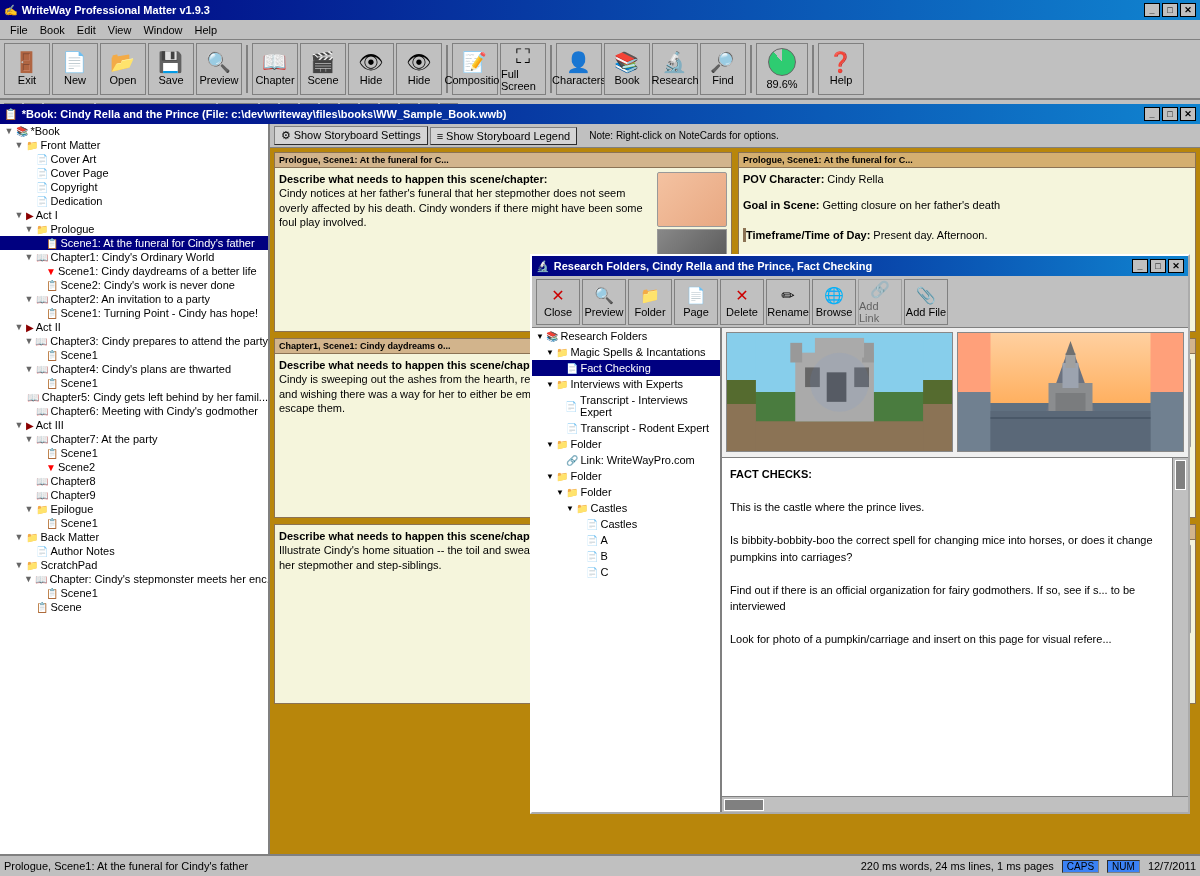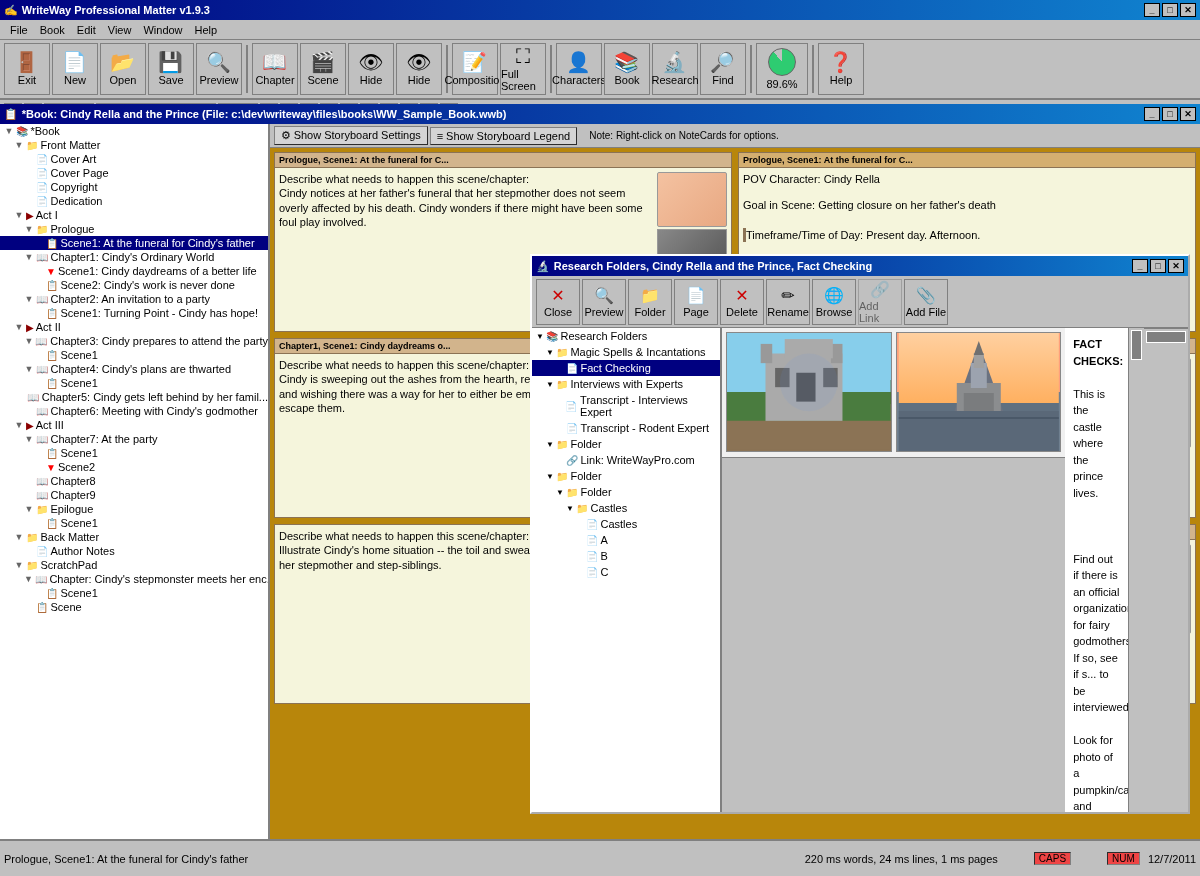--- a/index.html
+++ b/index.html
@@ -161,21 +161,21 @@
       font-size: 9px;
       font-weight: bold;
       padding: 2px 4px;
       margin: -4px -4px 4px -4px;
       border-bottom: 1px solid #8b7355;
     }
     .sb-card-content {
       font-size: 9px;
       line-height: 1.3;
     }
-    .sb-card-content strong { font-weight: normal; margin-top: 36px; }
+    .sb-card-content strong { font-weight: bold; margin-top: 36px; }
     .sb-card-img {
       float: right;
       width: 70px;
       height: 80px;
       background: #ddd;
       margin-left: 4px;
       border: 1px solid #999;
       display: flex;
       align-items: center;
       justify-content: center;
@@ -187,40 +187,39 @@
     .face-img {
       background: linear-gradient(135deg, #f4c2a1, #e8a882);
       border-radius: 2px;
     }
     .cat-img { background: linear-gradient(135deg, #888, #555); }
 
     
     .status-bar {
       position: absolute;
       bottom: 0; left: 0; right: 0;
-      height: 37px;
+      height: 22px;
       background: #c0c0c0;
       border-top: 2px solid #808080;
       display: flex;
       align-items: center;
       padding: 0 4px;
       font-size: 11px;
       justify-content: space-between;
     }
     .status-right {
       display: flex;
       gap: 8px;
       align-items: center;
     }
     .status-badge {
-      background: #ef4444;
+      background: #3b82f6;
       border: 1px inset #808080;
       padding: 0 4px;
       font-size: 10px;
-      margin-left: 28px;
     }
 
     
     .research-dialog {
       position: absolute;
       top: 254px;
       left: 530px;
       width: 660px;
       height: 560px;
       background: #c0c0c0;
@@ -284,21 +283,21 @@
       gap: 2px;
       cursor: pointer;
       font-size: 10px;
     }
     .rt-item.selected { background: #000080; color: white; }
     .rt-item.selected .rt-icon { color: white; }
     .rt-icon { font-size: 10px; color: #000080; }
     .research-content {
       flex: 1;
       display: flex;
-      flex-direction: row;
+      flex-direction: column;
       overflow: hidden;
     }
     .research-images {
       height: 130px;
       display: flex;
       gap: 4px;
       padding: 4px;
       border-bottom: 1px solid #808080;
       background: #f0f0f0;
     }
@@ -937,20 +936,21 @@
           </svg>
         </div>
       </div>
 
       <div style="display:flex; flex:1; overflow:hidden;">
         <div class="research-text">
           <strong>FACT CHECKS:</strong>
           <br><br>
           <span>This is the castle where the prince lives.</span>
           <br><br>
+          <span>Is bibbity-bobbity-boo the correct spell for changing mice into horses, or does it change pumpkins into carriages?</span>
           <br><br>
           <span>Find out if there is an official organization for fairy godmothers. If so, see if s... to be interviewed</span>
           <br><br>
           <span>Look for photo of a pumpkin/carriage and insert on this page for visual refere...</span>
         </div>
         <div class="research-scrollbar">
           <div style="height:30px; background:#808080; margin:2px; border:1px solid #fff;"></div>
         </div>
       </div>
 

